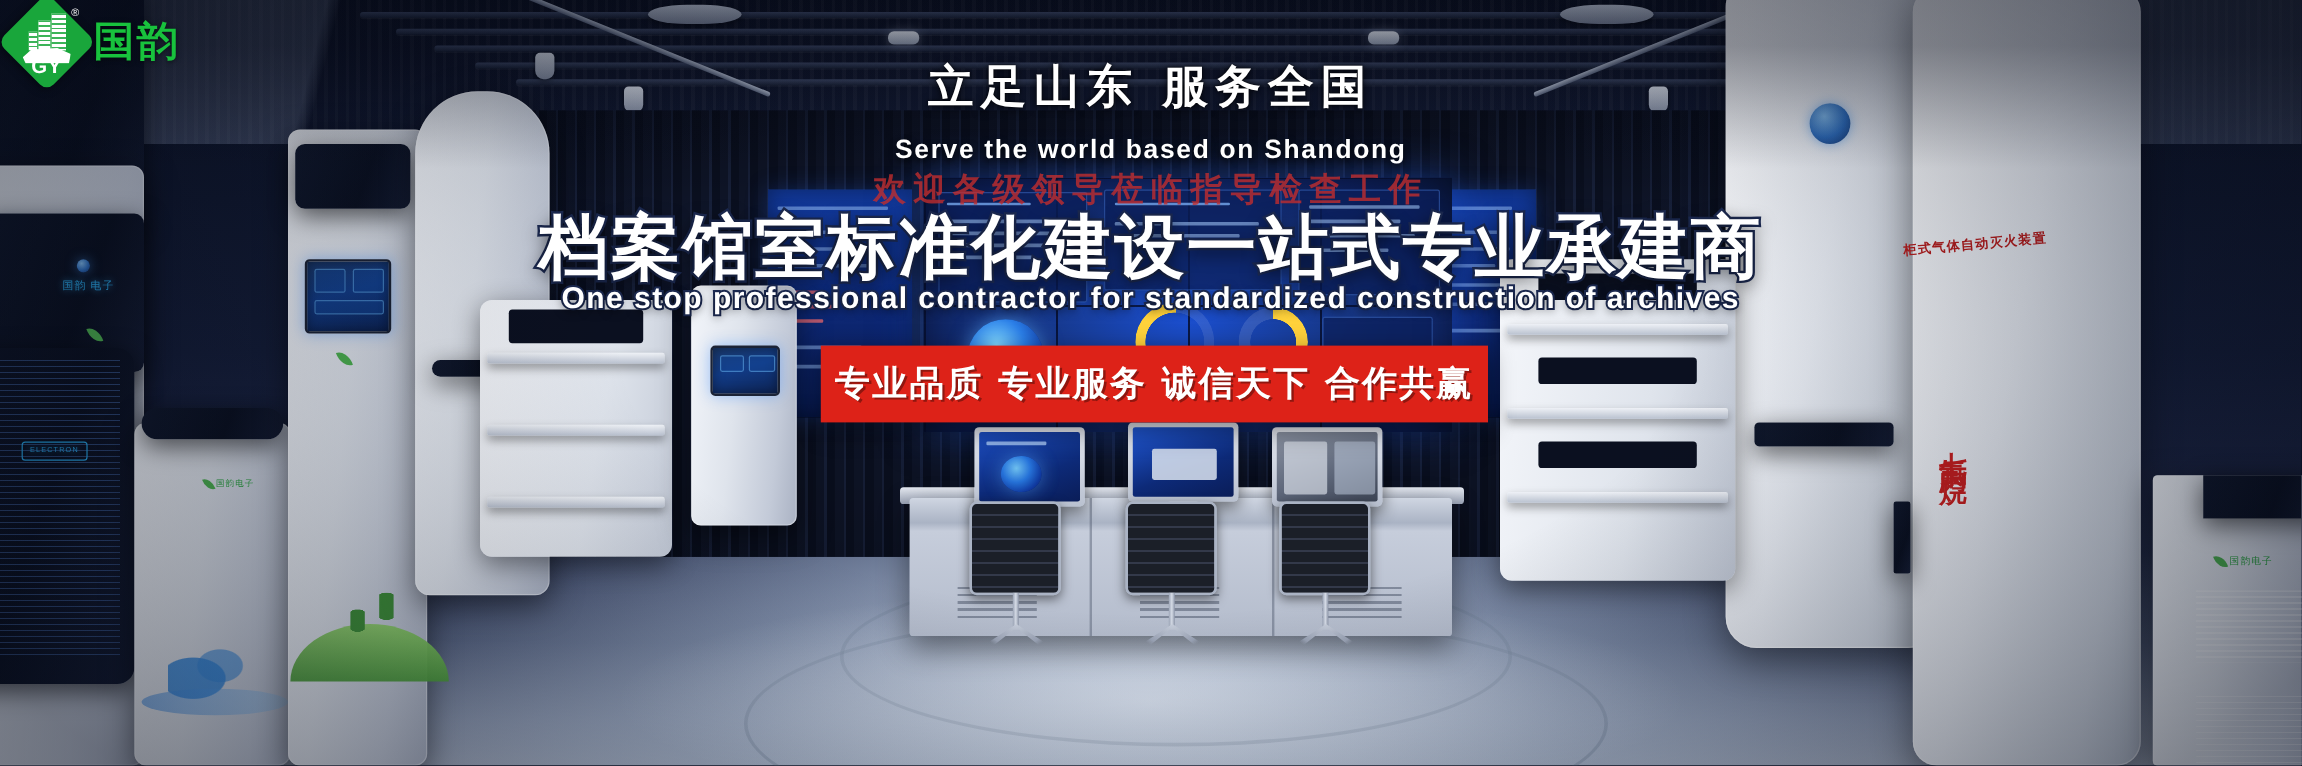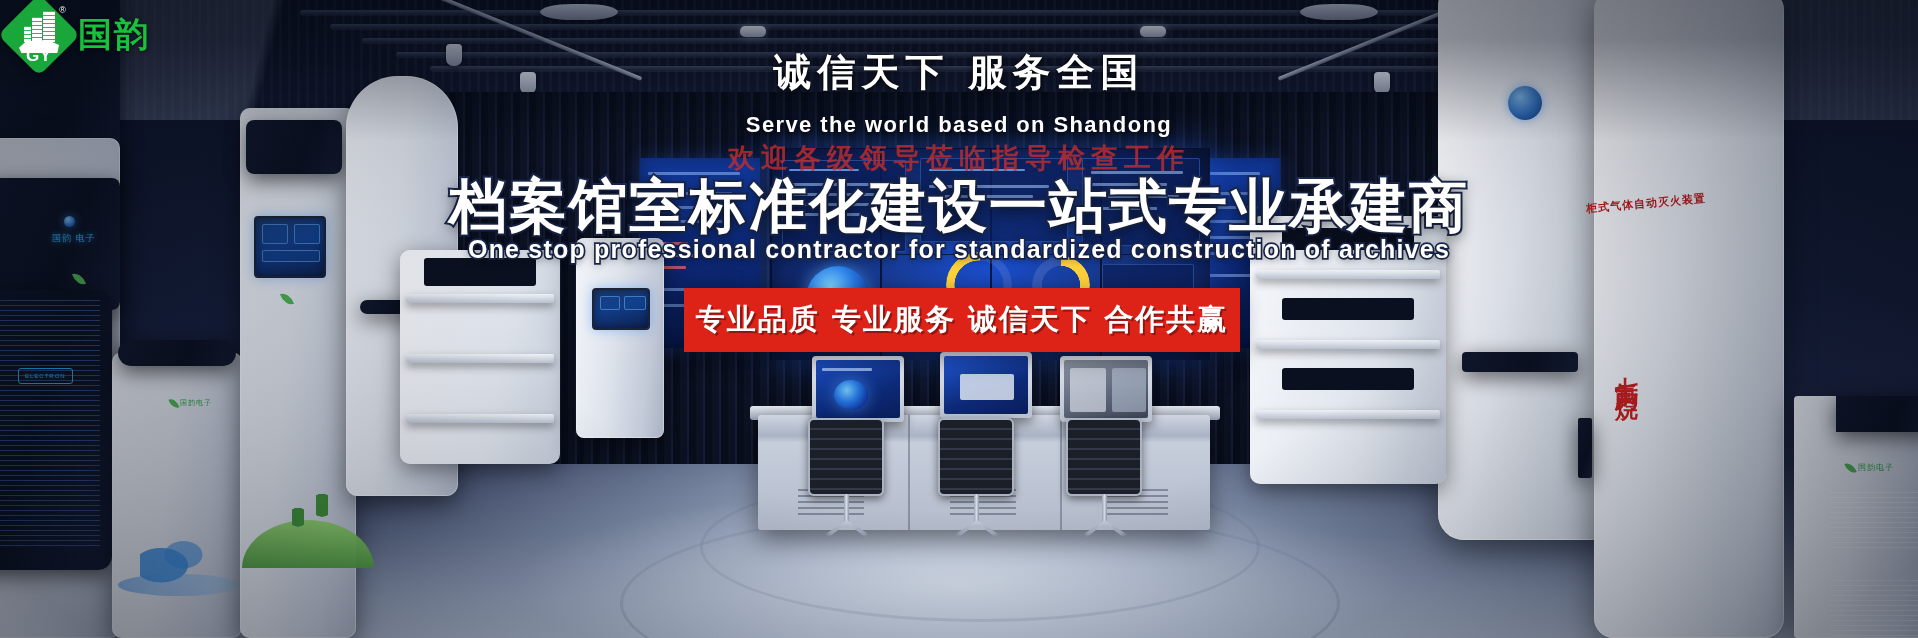--- a/index.html
+++ b/index.html
@@ -636,21 +636,21 @@
         <div class="logo-hand"></div>
         <div class="logo-gy">GY</div>
         <div class="logo-r">®</div>
       </div>
     </div>
     <div class="logo-cn">国韵</div>
   </div>
 
   <div class="copy">
     <div class="wall-slogan">欢迎各级领导莅临指导检查工作</div>
-    <div class="kicker">诚信天下 服务全国</div>
+    <div class="kicker">立足山东 服务全国</div>
     <div class="kicker-en">Serve the world based on Shandong</div>
     <div class="headline">档案馆室标准化建设一站式专业承建商</div>
     <div class="subline">One stop professional contractor for standardized construction of archives</div>
   </div>
 
   <div class="redbar">
     <span>专业品质 专业服务 诚信天下 合作共赢</span>
   </div>
 
 </div>

